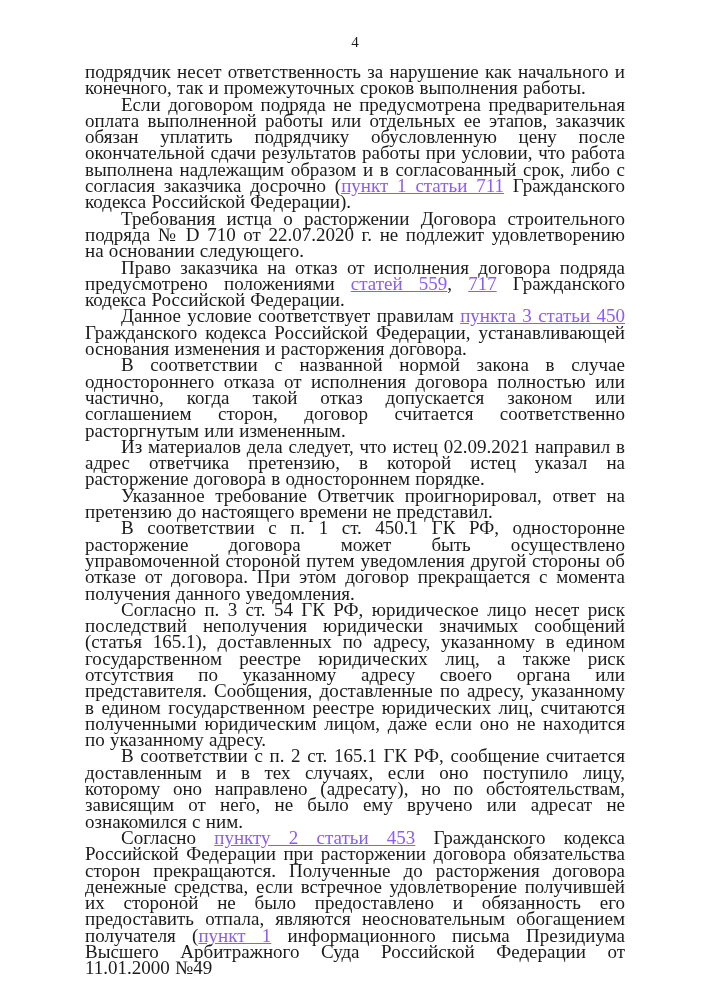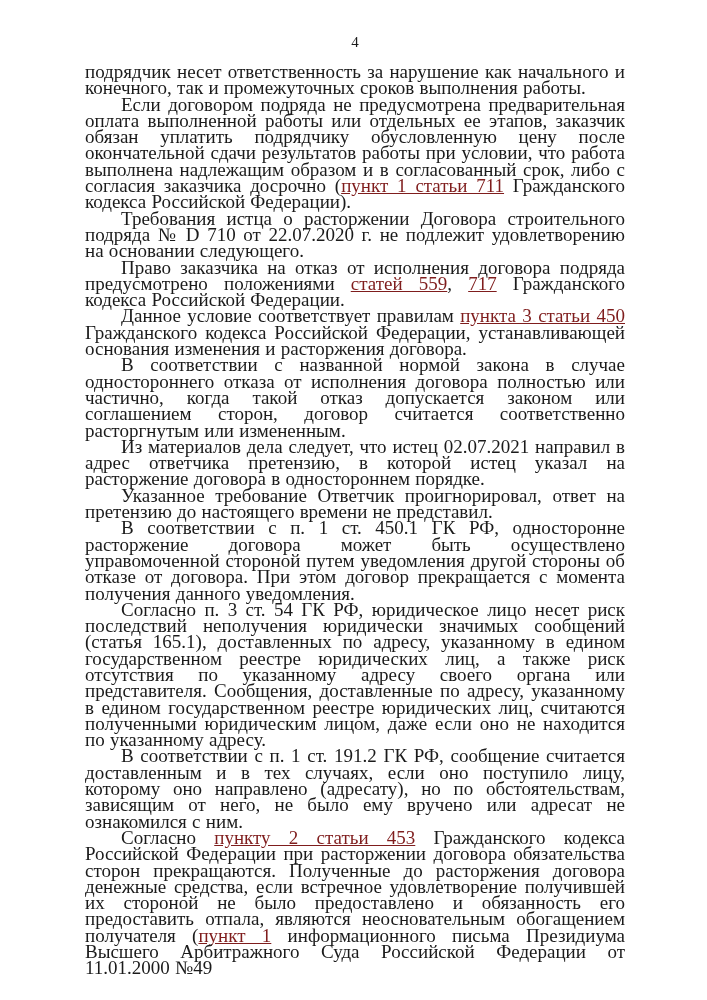--- a/index.html
+++ b/index.html
@@ -36,37 +36,37 @@
     line-height: 16.3px;
     text-align: justify;
     text-indent: 36px;
     color: #1b1b1b;
     word-spacing: 0.5px;
   }
   .para.no-indent {
     text-indent: 0;
   }
   .doc-link {
-    color: #7f1d1d;
+    color: #8b5cf6;
     text-decoration: underline;
     cursor: pointer;
   }
 </style>
 </head>
 <body>
 
 <div class="page">
   <div class="page-number">4</div>
   <div class="doc-body">
       <p class="para no-indent"><span>подрядчик несет ответственность за нарушение как начального и конечного, так и промежуточных сроков выполнения работы.</span></p>
       <p class="para"><span>Если договором подряда не предусмотрена предварительная оплата выполненной работы или отдельных ее этапов, заказчик обязан уплатить подрядчику обусловленную цену после окончательной сдачи результатов работы при условии, что работа выполнена надлежащим образом и в согласованный срок, либо с согласия заказчика досрочно (</span><span class="doc-link">пункт 1 статьи 711</span><span> Гражданского кодекса Российской Федерации).</span></p>
       <p class="para"><span>Требования истца о расторжении Договора строительного подряда № D 710 от 22.07.2020 г. не подлежит удовлетворению на основании следующего.</span></p>
       <p class="para"><span>Право заказчика на отказ от исполнения договора подряда предусмотрено положениями </span><span class="doc-link">статей 559</span><span>, </span><span class="doc-link">717</span><span> Гражданского кодекса Российской Федерации.</span></p>
       <p class="para"><span>Данное условие соответствует правилам </span><span class="doc-link">пункта 3 статьи 450</span><span> Гражданского кодекса Российской Федерации, устанавливающей основания изменения и расторжения договора.</span></p>
       <p class="para"><span>В соответствии с названной нормой закона в случае одностороннего отказа от исполнения договора полностью или частично, когда такой отказ допускается законом или соглашением сторон, договор считается соответственно расторгнутым или измененным.</span></p>
-      <p class="para"><span>Из материалов дела следует, что истец 02.07.2021 направил в адрес ответчика претензию, в которой истец указал на расторжение договора в одностороннем порядке.</span></p>
+      <p class="para"><span>Из материалов дела следует, что истец 02.09.2021 направил в адрес ответчика претензию, в которой истец указал на расторжение договора в одностороннем порядке.</span></p>
       <p class="para"><span>Указанное требование Ответчик проигнорировал, ответ на претензию до настоящего времени не представил.</span></p>
       <p class="para"><span>В соответствии с п. 1 ст. 450.1 ГК РФ, односторонне расторжение договора может быть осуществлено управомоченной стороной путем уведомления другой стороны об отказе от договора. При этом договор прекращается с момента получения данного уведомления.</span></p>
       <p class="para"><span>Согласно п. 3 ст. 54 ГК РФ, юридическое лицо несет риск последствий неполучения юридически значимых сообщений (статья 165.1), доставленных по адресу, указанному в едином государственном реестре юридических лиц, а также риск отсутствия по указанному адресу своего органа или представителя. Сообщения, доставленные по адресу, указанному в едином государственном реестре юридических лиц, считаются полученными юридическим лицом, даже если оно не находится по указанному адресу.</span></p>
-      <p class="para"><span>В соответствии с п. 1 ст. 191.2 ГК РФ, сообщение считается доставленным и в тех случаях, если оно поступило лицу, которому оно направлено (адресату), но по обстоятельствам, зависящим от него, не было ему вручено или адресат не ознакомился с ним.</span></p>
+      <p class="para"><span>В соответствии с п. 2 ст. 165.1 ГК РФ, сообщение считается доставленным и в тех случаях, если оно поступило лицу, которому оно направлено (адресату), но по обстоятельствам, зависящим от него, не было ему вручено или адресат не ознакомился с ним.</span></p>
       <p class="para"><span>Согласно </span><span class="doc-link">пункту 2 статьи 453</span><span> Гражданского кодекса Российской Федерации при расторжении договора обязательства сторон прекращаются. Полученные до расторжения договора денежные средства, если встречное удовлетворение получившей их стороной не было предоставлено и обязанность его предоставить отпала, являются неосновательным обогащением получателя (</span><span class="doc-link">пункт 1</span><span> информационного письма Президиума Высшего Арбитражного Суда Российской Федерации от 11.01.2000 №49</span></p>
     </div>
 </div>
 
 </body></html>

